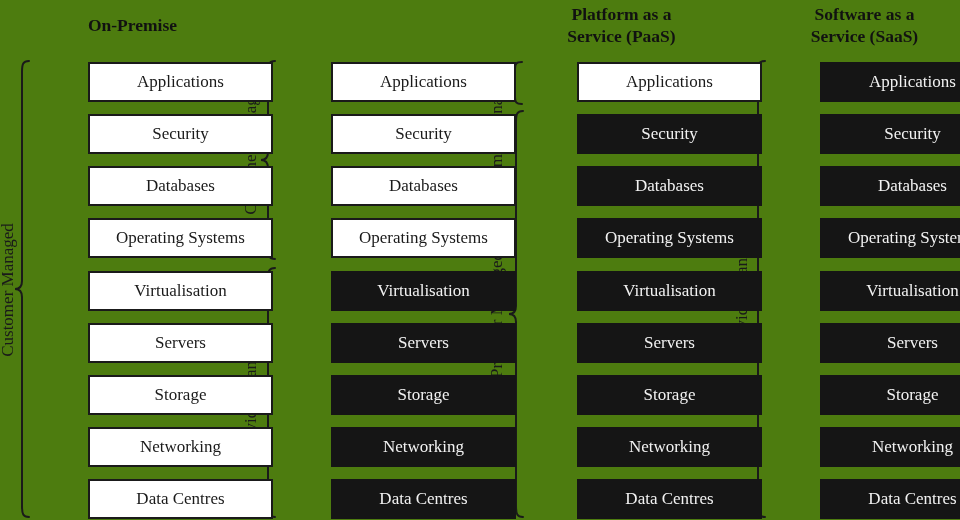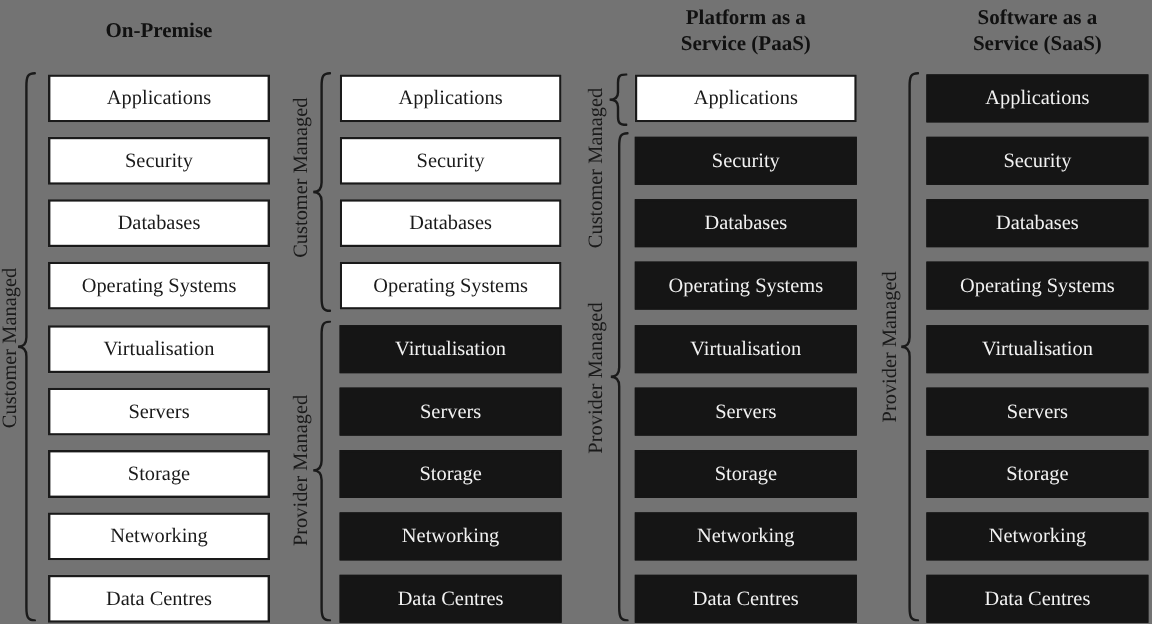--- a/index.html
+++ b/index.html
@@ -1,29 +1,30 @@
 <!DOCTYPE html>
 <html><head>
 <meta charset="utf-8">
 <style>
   html,body{margin:0;padding:0;background:#ffffff;}
   .stage{
-    position:relative;width:960px;height:520px;background:#737373;
+    position:relative;width:960px;height:520px;background:#4d7c0f;
     overflow:hidden;font-family:"Liberation Serif", serif;
   }
   .hdr{
     position:absolute;top:2px;width:185px;height:46px;
     display:flex;align-items:center;justify-content:center;
     text-align:center;font-weight:bold;font-size:17.5px;line-height:22px;
     color:#111;white-space:pre-line;
   }
   .box{
     position:absolute;width:185px;height:40px;box-sizing:border-box;
     display:flex;align-items:center;justify-content:center;
     font-size:17px;
+    margin-left:48px;
   }
   .box.customer{background:#ffffff;color:#1a1a1a;border:2px solid #1a1a1a;}
   .box.provider{background:#151515;color:#f2f2f2;border:2px solid #151515;}
   .brace{position:absolute;}
   .brace path{fill:none;stroke:#1a1a1a;stroke-width:2;stroke-linecap:round;}
   .vlabel{
     position:absolute;width:160px;height:18px;line-height:18px;
     text-align:center;font-size:17px;color:#1a1a1a;
     transform:rotate(-90deg);transform-origin:center center;
     white-space:nowrap;

